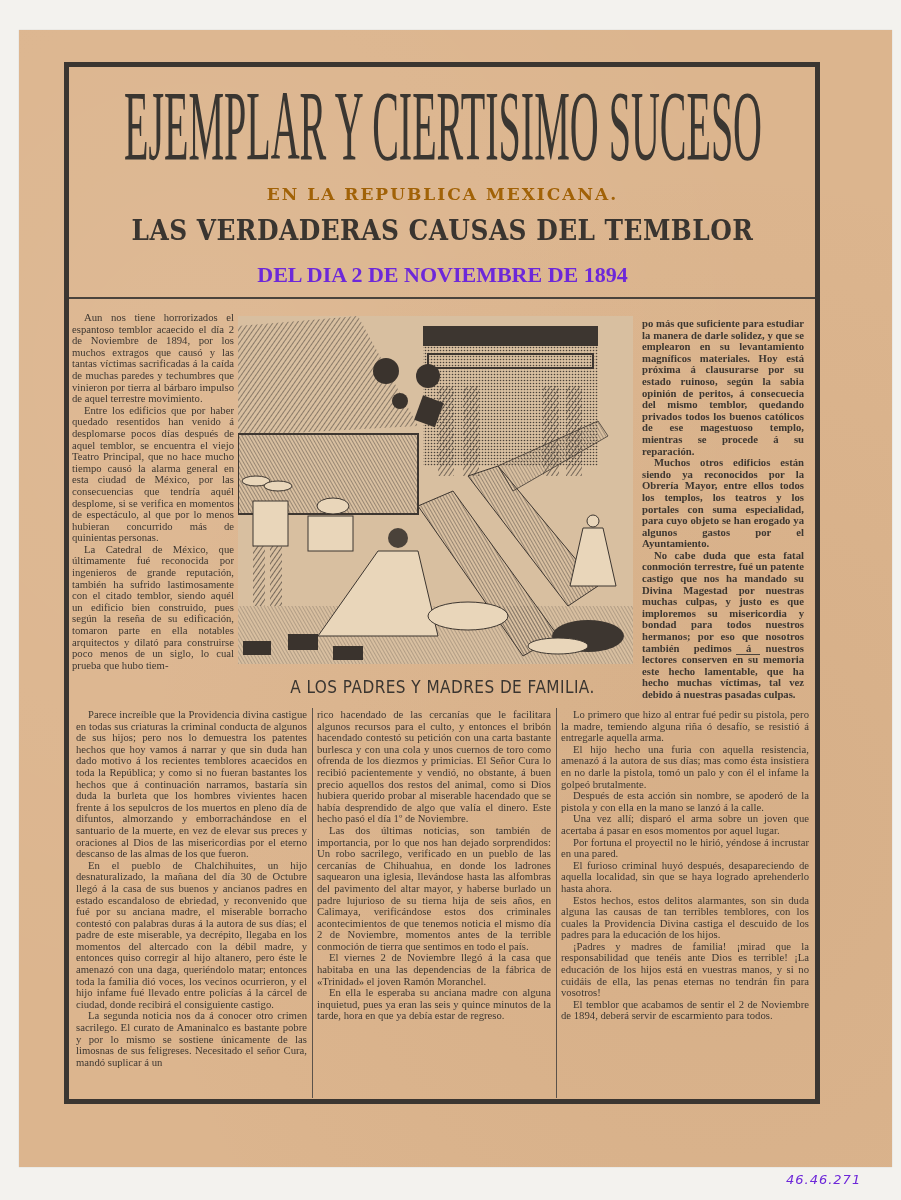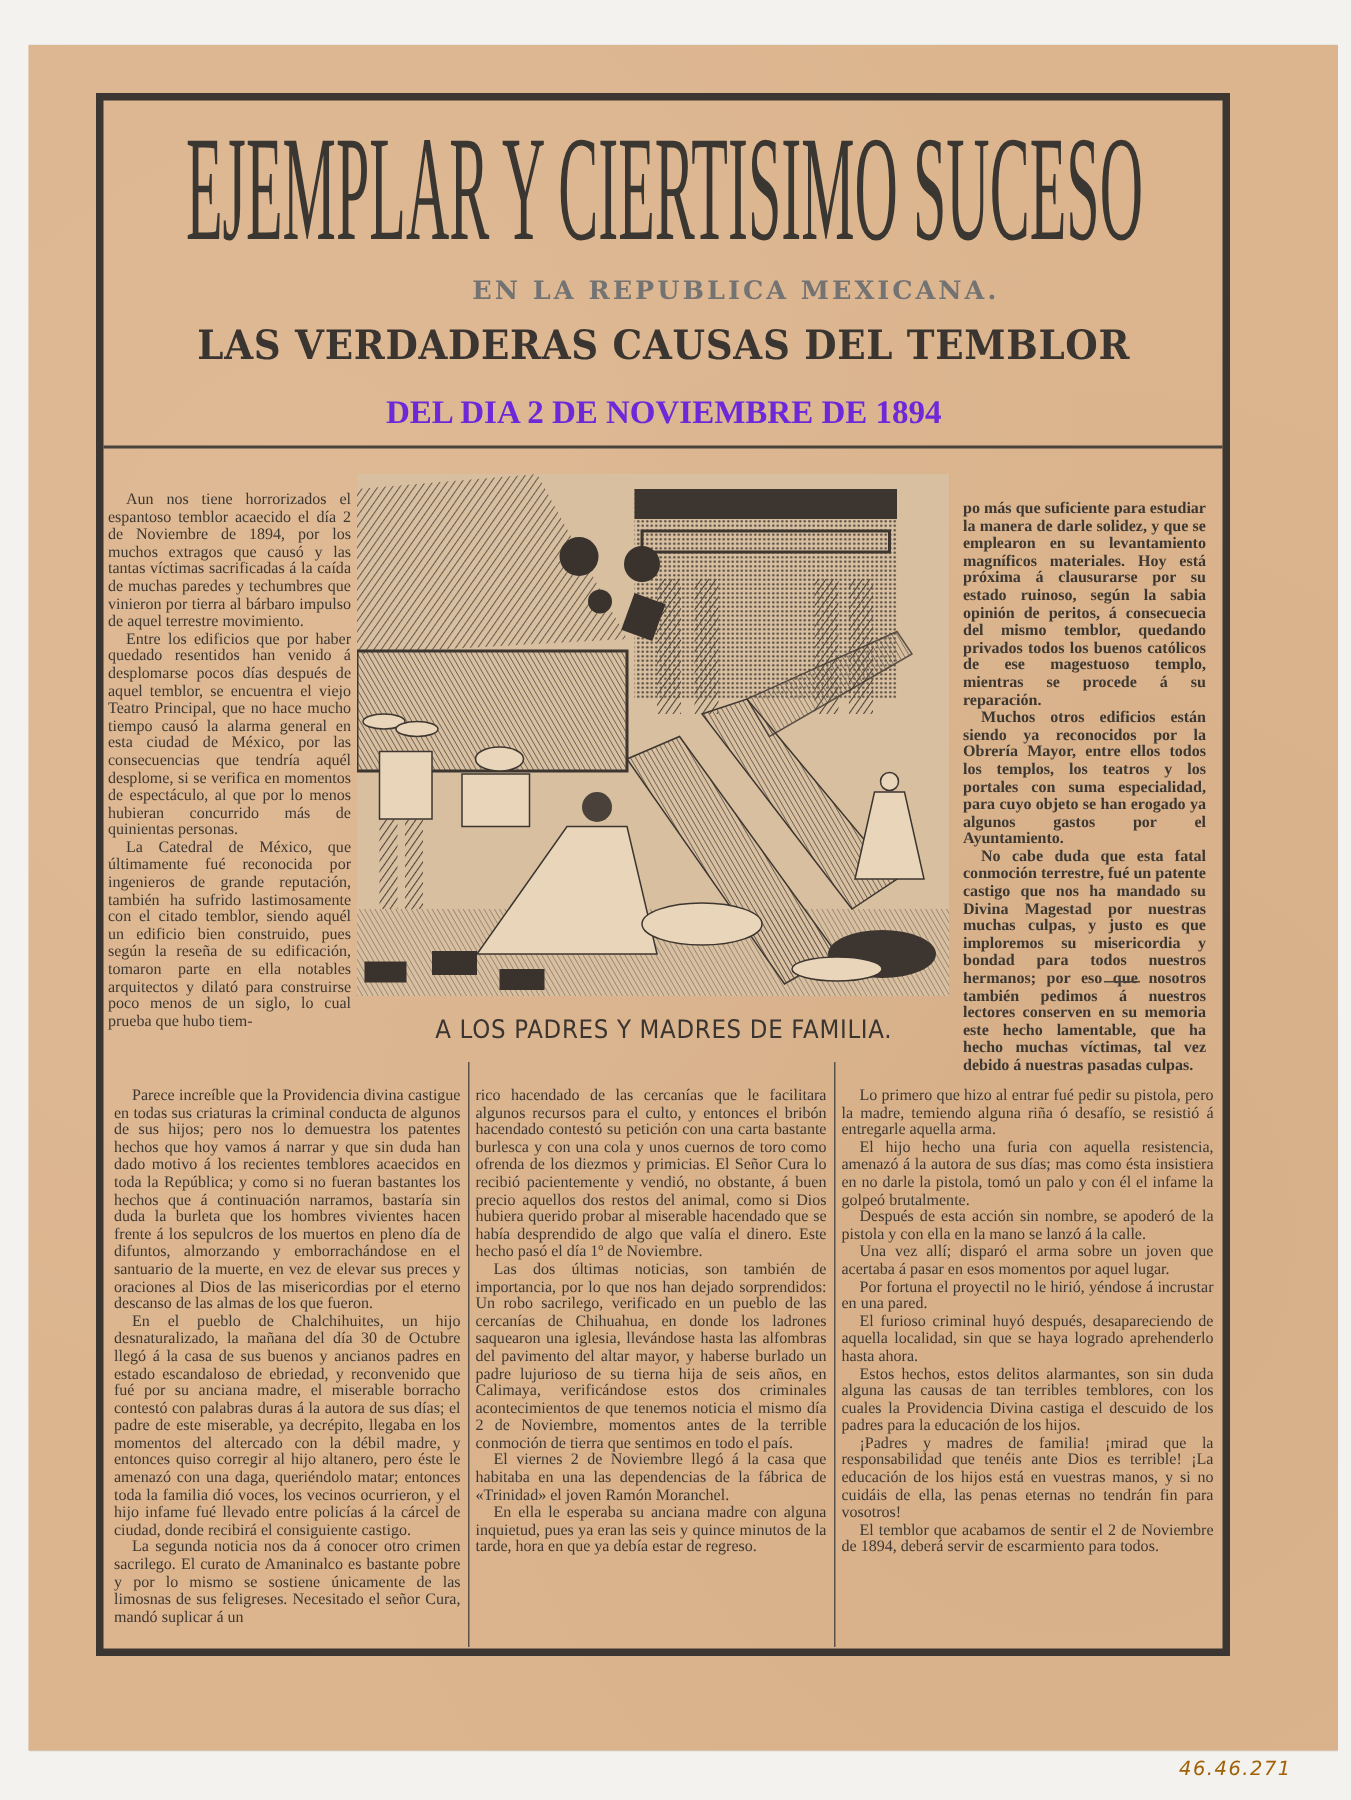--- a/index.html
+++ b/index.html
@@ -28,53 +28,52 @@
   .title-wrap { position: absolute; left: 70px; top: 76px; width: 860px; height: 100px; overflow: visible; }
   .title-inner {
     display: block; text-align: center; white-space: nowrap;
     font-family: "Liberation Serif", serif; font-size: 100px; line-height: 100px;
     transform: scale(0.40, 1.0); transform-origin: 50% 0; color: #3a3631;
     width: 1860px; margin-left: -557px;
   }
   .sub1 {
     position: absolute; left: 70px; top: 184px; width: 745px; text-align: center;
     font-family: "DejaVu Serif", serif; font-weight: bold; font-size: 17px;
-    letter-spacing: 2px; color: #737373; padding-left: 48px;
+    letter-spacing: 2px; color: #a16207;
   }
   .sub2 {
     position: absolute; left: 70px; top: 215px; width: 745px; text-align: center;
     font-family: "DejaVu Serif", serif; font-weight: bold; font-size: 27px;
     letter-spacing: 0.5px; color: #3a3530; transform: scaleX(0.92);
   }
   .sub3 {
     position: absolute; left: 70px; top: 262px; width: 745px; text-align: center;
     font-family: "Liberation Serif", serif; font-weight: bold; font-size: 22px;
     color: #6d28d9;
   }
   .hr { position: absolute; left: 69px; width: 746px; height: 2px; background: #4a433c; }
   .col {
     position: absolute; font-size: 10.7px; line-height: 11.6px; text-align: justify;
     color: #3d3731;
-    margin-top: 16px;
   }
   .col p { margin: 0; text-indent: 12px; }
   .illus {
     position: absolute; left: 238px; top: 316px; width: 395px; height: 348px;
     background: #cdb08f; overflow: hidden;
   }
   .section-title {
     position: absolute; left: 70px; top: 677px; width: 745px; text-align: center;
     font-family: "DejaVu Sans", sans-serif; font-size: 17px; letter-spacing: 0.5px;
     color: #3a3530; transform: scaleX(0.9);
   }
   .vrule { position: absolute; width: 1px; background: #5b524a; }
   .shortrule { position: absolute; left: 736px; top: 654px; width: 24px; height: 1px; background: #4a433c; }
   .accession {
     position: absolute; left: 786px; top: 1172px; font-family: "DejaVu Sans", sans-serif;
-    font-size: 13px; color: #a16207; letter-spacing: 1px; font-style: italic;
+    font-size: 13px; color: #6d28d9; letter-spacing: 1px; font-style: italic;
   }
 </style>
 </head>
 <body>
 
 <div class="paper"></div>
 <div class="frame"></div>
 
 <div class="title-wrap">
   <span class="title-inner">EJEMPLAR Y CIERTISIMO SUCESO</span>

